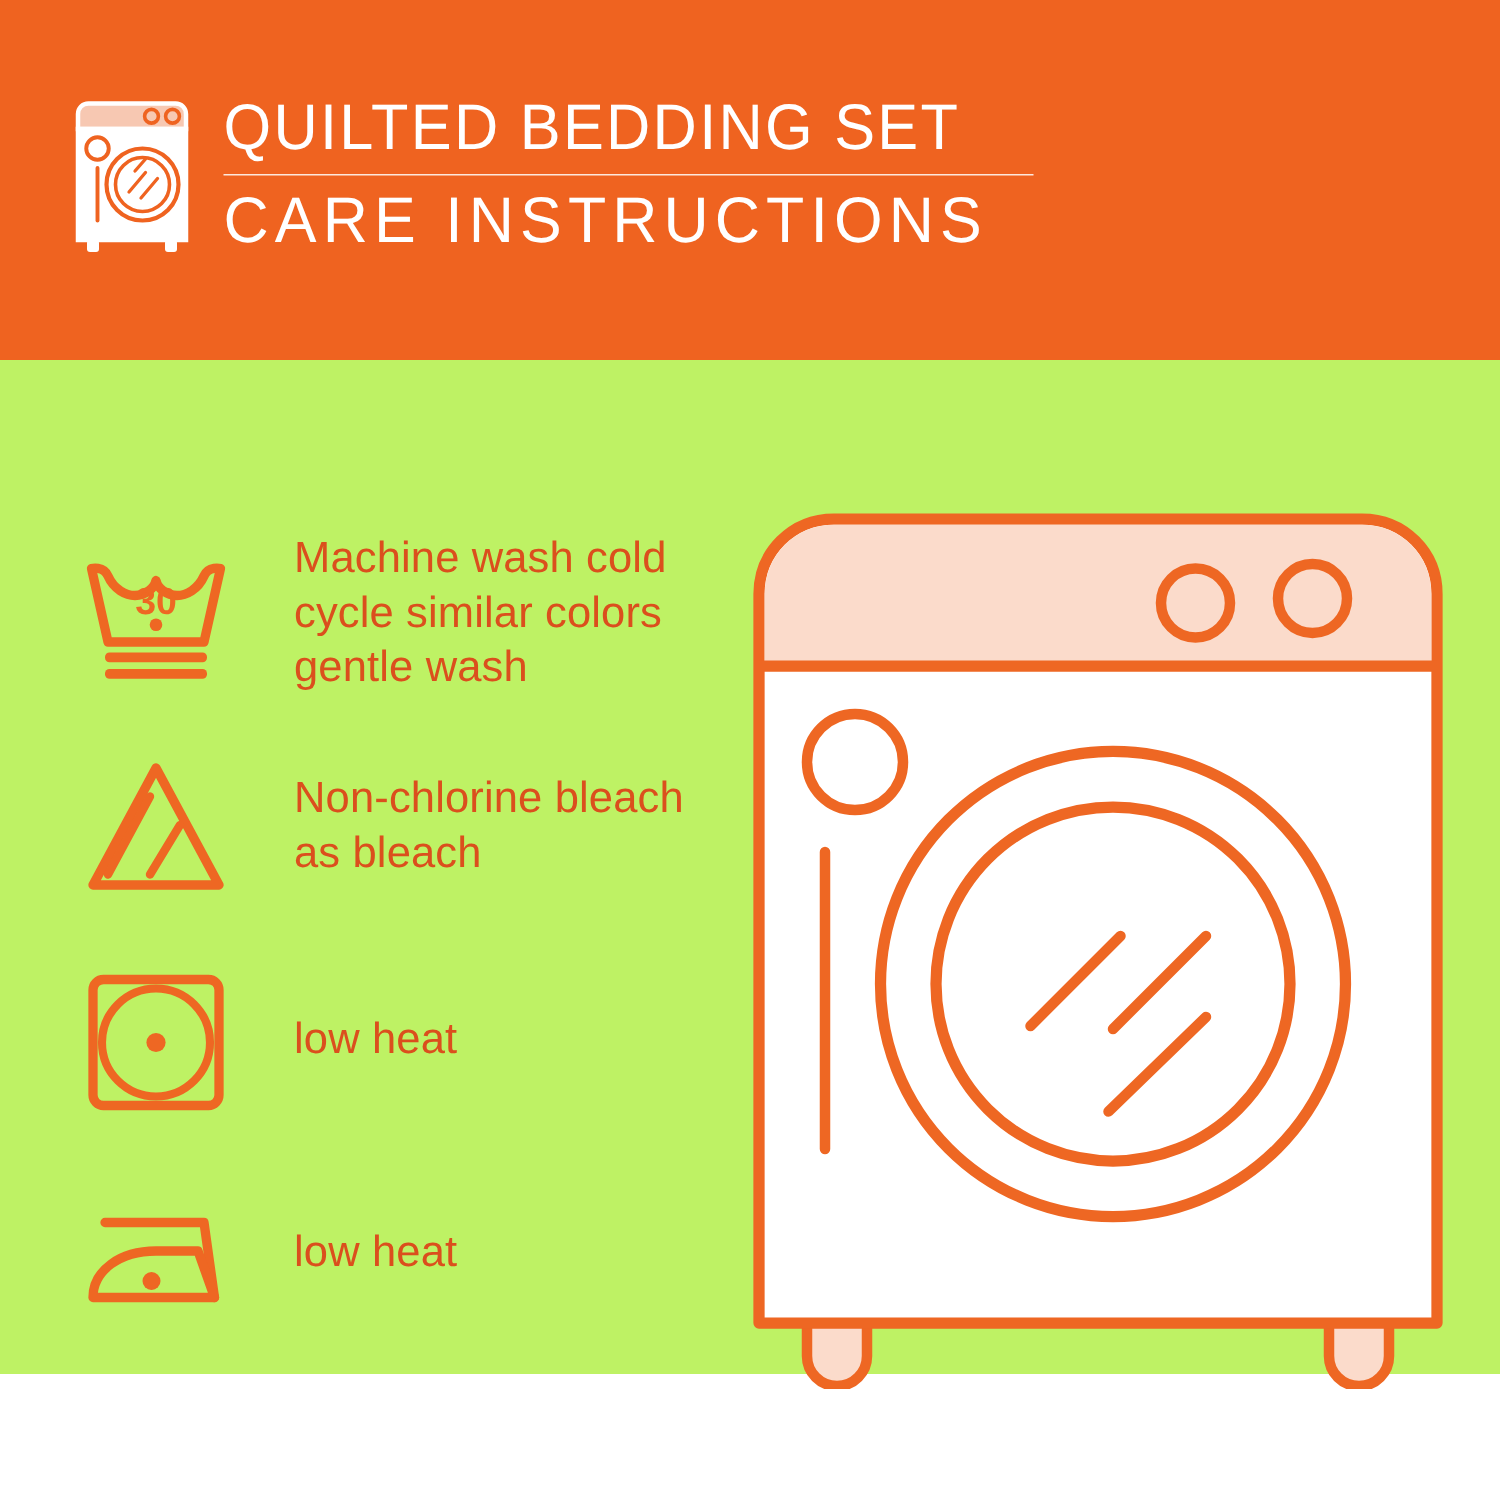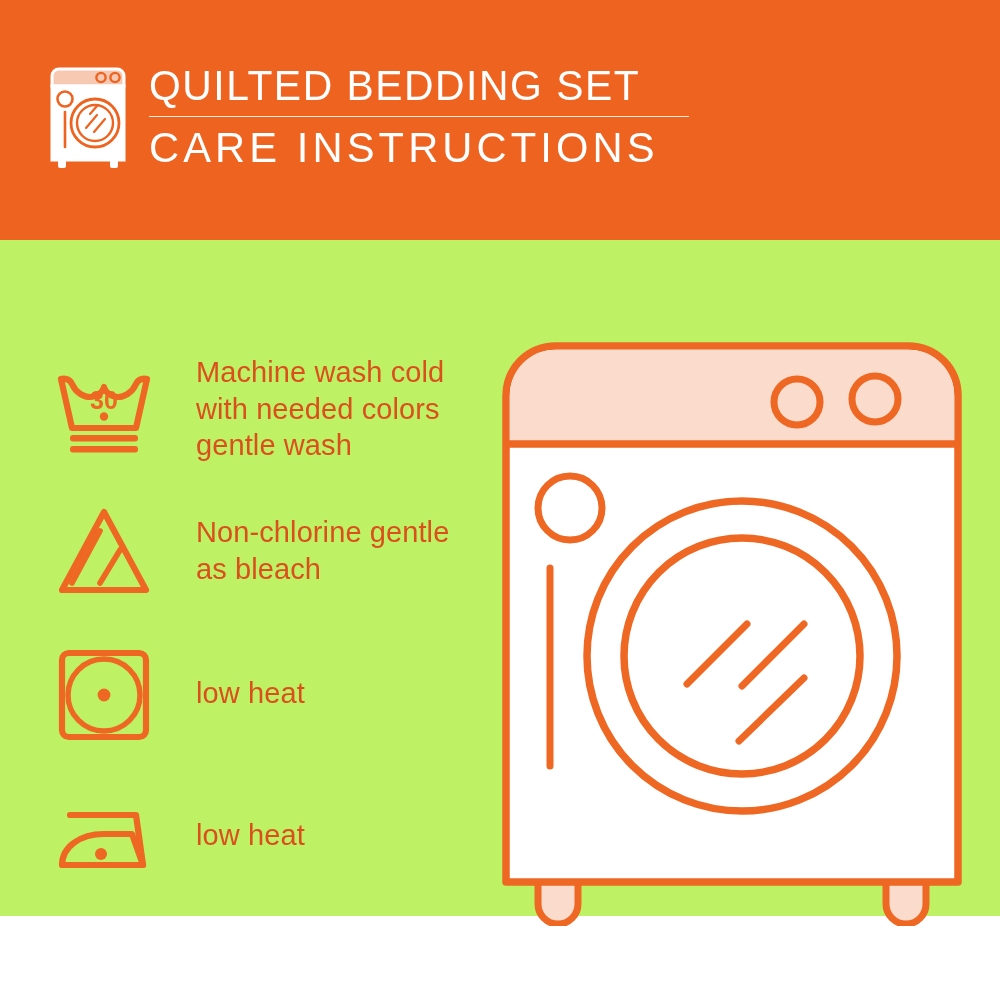--- a/index.html
+++ b/index.html
@@ -166,35 +166,35 @@
                    C57 39 63 44 70 44 C76 44 84 40 88 31 C91 24 99 26 99 26
                    L88 75 L24 75 Z" fill="none" stroke="#EE6723" stroke-width="6.2" stroke-linejoin="round" stroke-linecap="round"></path>
           <text x="56" y="56" text-anchor="middle" font-family="Liberation Sans, sans-serif" font-size="25" font-weight="bold" fill="#EE6723">30</text>
           <circle cx="56" cy="63.5" r="4.2" fill="#EE6723"></circle>
           <rect x="22" y="82" width="68" height="6.5" rx="3" fill="#EE6723"></rect>
           <rect x="22" y="93" width="68" height="6.5" rx="3" fill="#EE6723"></rect>
         </svg>
       </div>
       <div class="care-label">
         <span>Machine wash cold</span>
-        <span>with needed colors</span>
+        <span>cycle similar colors</span>
         <span>gentle wash</span>
       </div>
     </div>
 
     <div class="care-row">
       <div class="care-symbol">
         <svg viewBox="0 0 112 112" width="112" height="112" fill="none" aria-hidden="true">
           <path d="M56 17 L98 95 L14 95 Z" fill="none" stroke="#EE6723" stroke-width="6.2" stroke-linejoin="round"></path>
           <line x1="52" y1="36" x2="24" y2="88" stroke="#EE6723" stroke-width="5.6" stroke-linecap="round"></line>
           <line x1="72" y1="55" x2="52" y2="88" stroke="#EE6723" stroke-width="5.6" stroke-linecap="round"></line>
         </svg>
       </div>
       <div class="care-label">
-        <span>Non-chlorine gentle</span>
+        <span>Non-chlorine bleach</span>
         <span>as bleach</span>
       </div>
     </div>
 
     <div class="care-row">
       <div class="care-symbol">
         <svg viewBox="0 0 112 112" width="112" height="112" fill="none" aria-hidden="true">
           <rect x="14" y="16" width="84" height="84" rx="7" fill="none" stroke="#EE6723" stroke-width="6.2"></rect>
           <circle cx="56" cy="58" r="36" fill="none" stroke="#EE6723" stroke-width="5.4"></circle>
           <circle cx="56" cy="58" r="6.4" fill="#EE6723"></circle>

